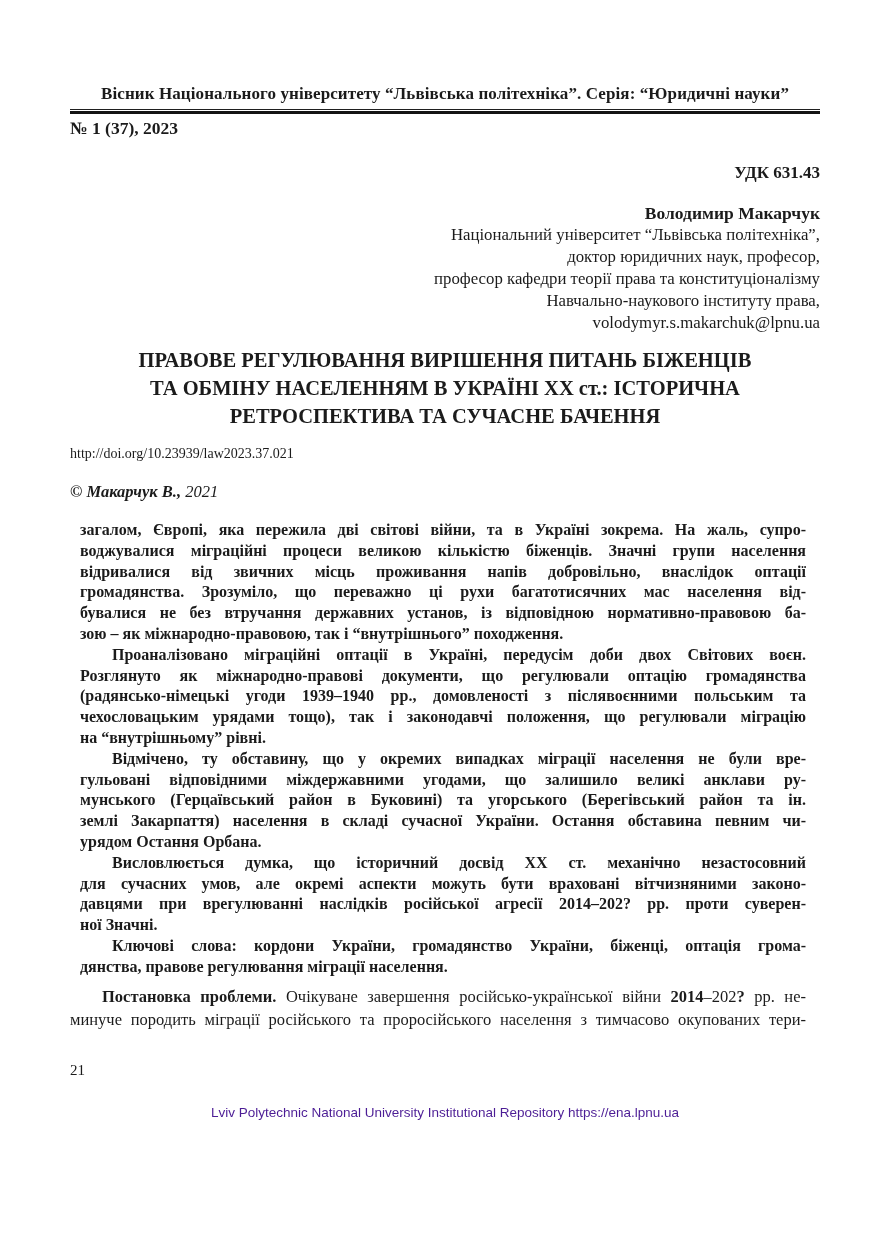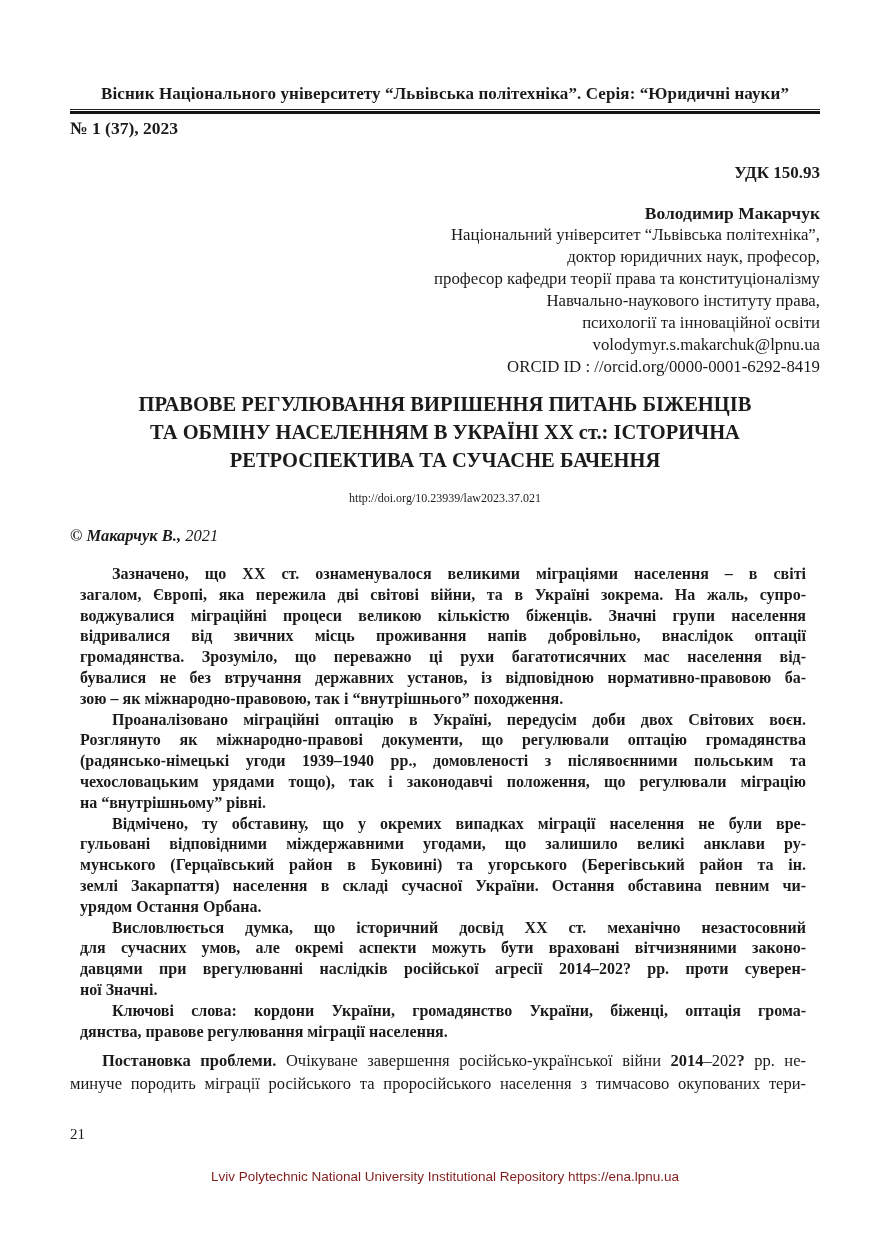--- a/index.html
+++ b/index.html
@@ -49,21 +49,21 @@
   .author-line { font-size:16.8px; line-height:22px; }
 
   .title-block { margin-top:12px; text-align:center; }
   .title-line {
     font-weight:bold;
     font-size:20.5px;
     line-height:28px;
     text-align:center;
   }
 
-  .doi { margin-top:14px; font-size:12px; line-height:20px;text-align:center; }
+  .doi { margin-top:14px; font-size:14px; line-height:20px; }
 
   .copyright { margin-top:18px; font-size:16.5px; line-height:20px; }
   .copyright .c-bold { font-weight:bold; font-style:italic;text-align:right; }
   .copyright .c-year { font-style:italic; }
 
   
   .abstract {
     margin-top:18px;
     margin-left:10px;
     margin-right:14px;
@@ -89,65 +89,62 @@
     text-align:left;
     font-size:15px;
     line-height:18px;
   }
   .footer {
     margin-top:26px;
     text-align:center;
     font-family:"Liberation Sans", sans-serif;
     font-size:13.5px;
     line-height:16px;
-    color:#7f1d1d;
+    color:#4c1d95;
   }
 </style>
 </head>
 <body>
 
 <div class="content">
 
   <div class="header-journal">Вісник Національного університету “Львівська політехніка”. Серія: “Юридичні науки”</div>
   <div class="rule"></div>
   <div class="header-issue">№ 1 (37), 2023</div>
 
-  <div class="udc">УДК 150.93</div>
+  <div class="udc">УДК 631.43</div>
 
   <div class="author-block">
     <div class="author-name">Володимир Макарчук</div>
     <div class="author-line">Національний університет “Львівська політехніка”,</div>
     <div class="author-line">доктор юридичних наук, професор,</div>
     <div class="author-line">професор кафедри теорії права та конституціоналізму</div>
     <div class="author-line">Навчально-наукового інституту права,</div>
-    <div class="author-line">психології та інноваційної освіти</div>
     <div class="author-line">volodymyr.s.makarchuk@lpnu.ua</div>
-    <div class="author-line">ORCID ID : //orcid.org/0000-0001-6292-8419</div>
   </div>
 
   <div class="title-block">
     <div class="title-line">ПРАВОВЕ РЕГУЛЮВАННЯ ВИРІШЕННЯ ПИТАНЬ БІЖЕНЦІВ</div>
     <div class="title-line">ТА ОБМІНУ НАСЕЛЕННЯМ В УКРАЇНІ ХХ ст.: ІСТОРИЧНА</div>
     <div class="title-line">РЕТРОСПЕКТИВА ТА СУЧАСНЕ БАЧЕННЯ</div>
   </div>
 
   <div class="doi">http://doi.org/10.23939/law2023.37.021</div>
 
   <div class="copyright"><span class="c-bold">© Макарчук В.,</span><span class="c-year"> 2021</span></div>
 
   <div class="abstract">
-    <div class="jline first">Зазначено, що ХХ ст. ознаменувалося великими міграціями населення – в світі</div>
     <div class="jline">загалом, Європі, яка пережила дві світові війни, та в Україні зокрема. На жаль, супро-</div>
     <div class="jline">воджувалися міграційні процеси великою кількістю біженців. Значні групи населення</div>
     <div class="jline">відривалися від звичних місць проживання напів добровільно, внаслідок оптації</div>
     <div class="jline">громадянства. Зрозуміло, що переважно ці рухи багатотисячних мас населення від-</div>
     <div class="jline">бувалися не без втручання державних установ, із відповідною нормативно-правовою ба-</div>
     <div class="jline last">зою – як міжнародно-правовою, так і “внутрішнього” походження.</div>
 
-    <div class="jline first">Проаналізовано міграційні оптацію в Україні, передусім доби двох Світових воєн.</div>
+    <div class="jline first">Проаналізовано міграційні оптації в Україні, передусім доби двох Світових воєн.</div>
     <div class="jline">Розглянуто як міжнародно-правові документи, що регулювали оптацію громадянства</div>
     <div class="jline">(радянсько-німецькі угоди 1939–1940 рр., домовленості з післявоєнними польським та</div>
     <div class="jline">чехословацьким урядами тощо), так і законодавчі положення, що регулювали міграцію</div>
     <div class="jline last">на “внутрішньому” рівні.</div>
 
     <div class="jline first">Відмічено, ту обставину, що у окремих випадках міграції населення не були вре-</div>
     <div class="jline">гульовані відповідними міждержавними угодами, що залишило великі анклави ру-</div>
     <div class="jline">мунського (Герцаївський район в Буковині) та угорського (Берегівський район та ін.</div>
     <div class="jline">землі Закарпаття) населення в складі сучасної України. Остання обставина певним чи-</div>
     <div class="jline last">урядом Остання Орбана.</div>

